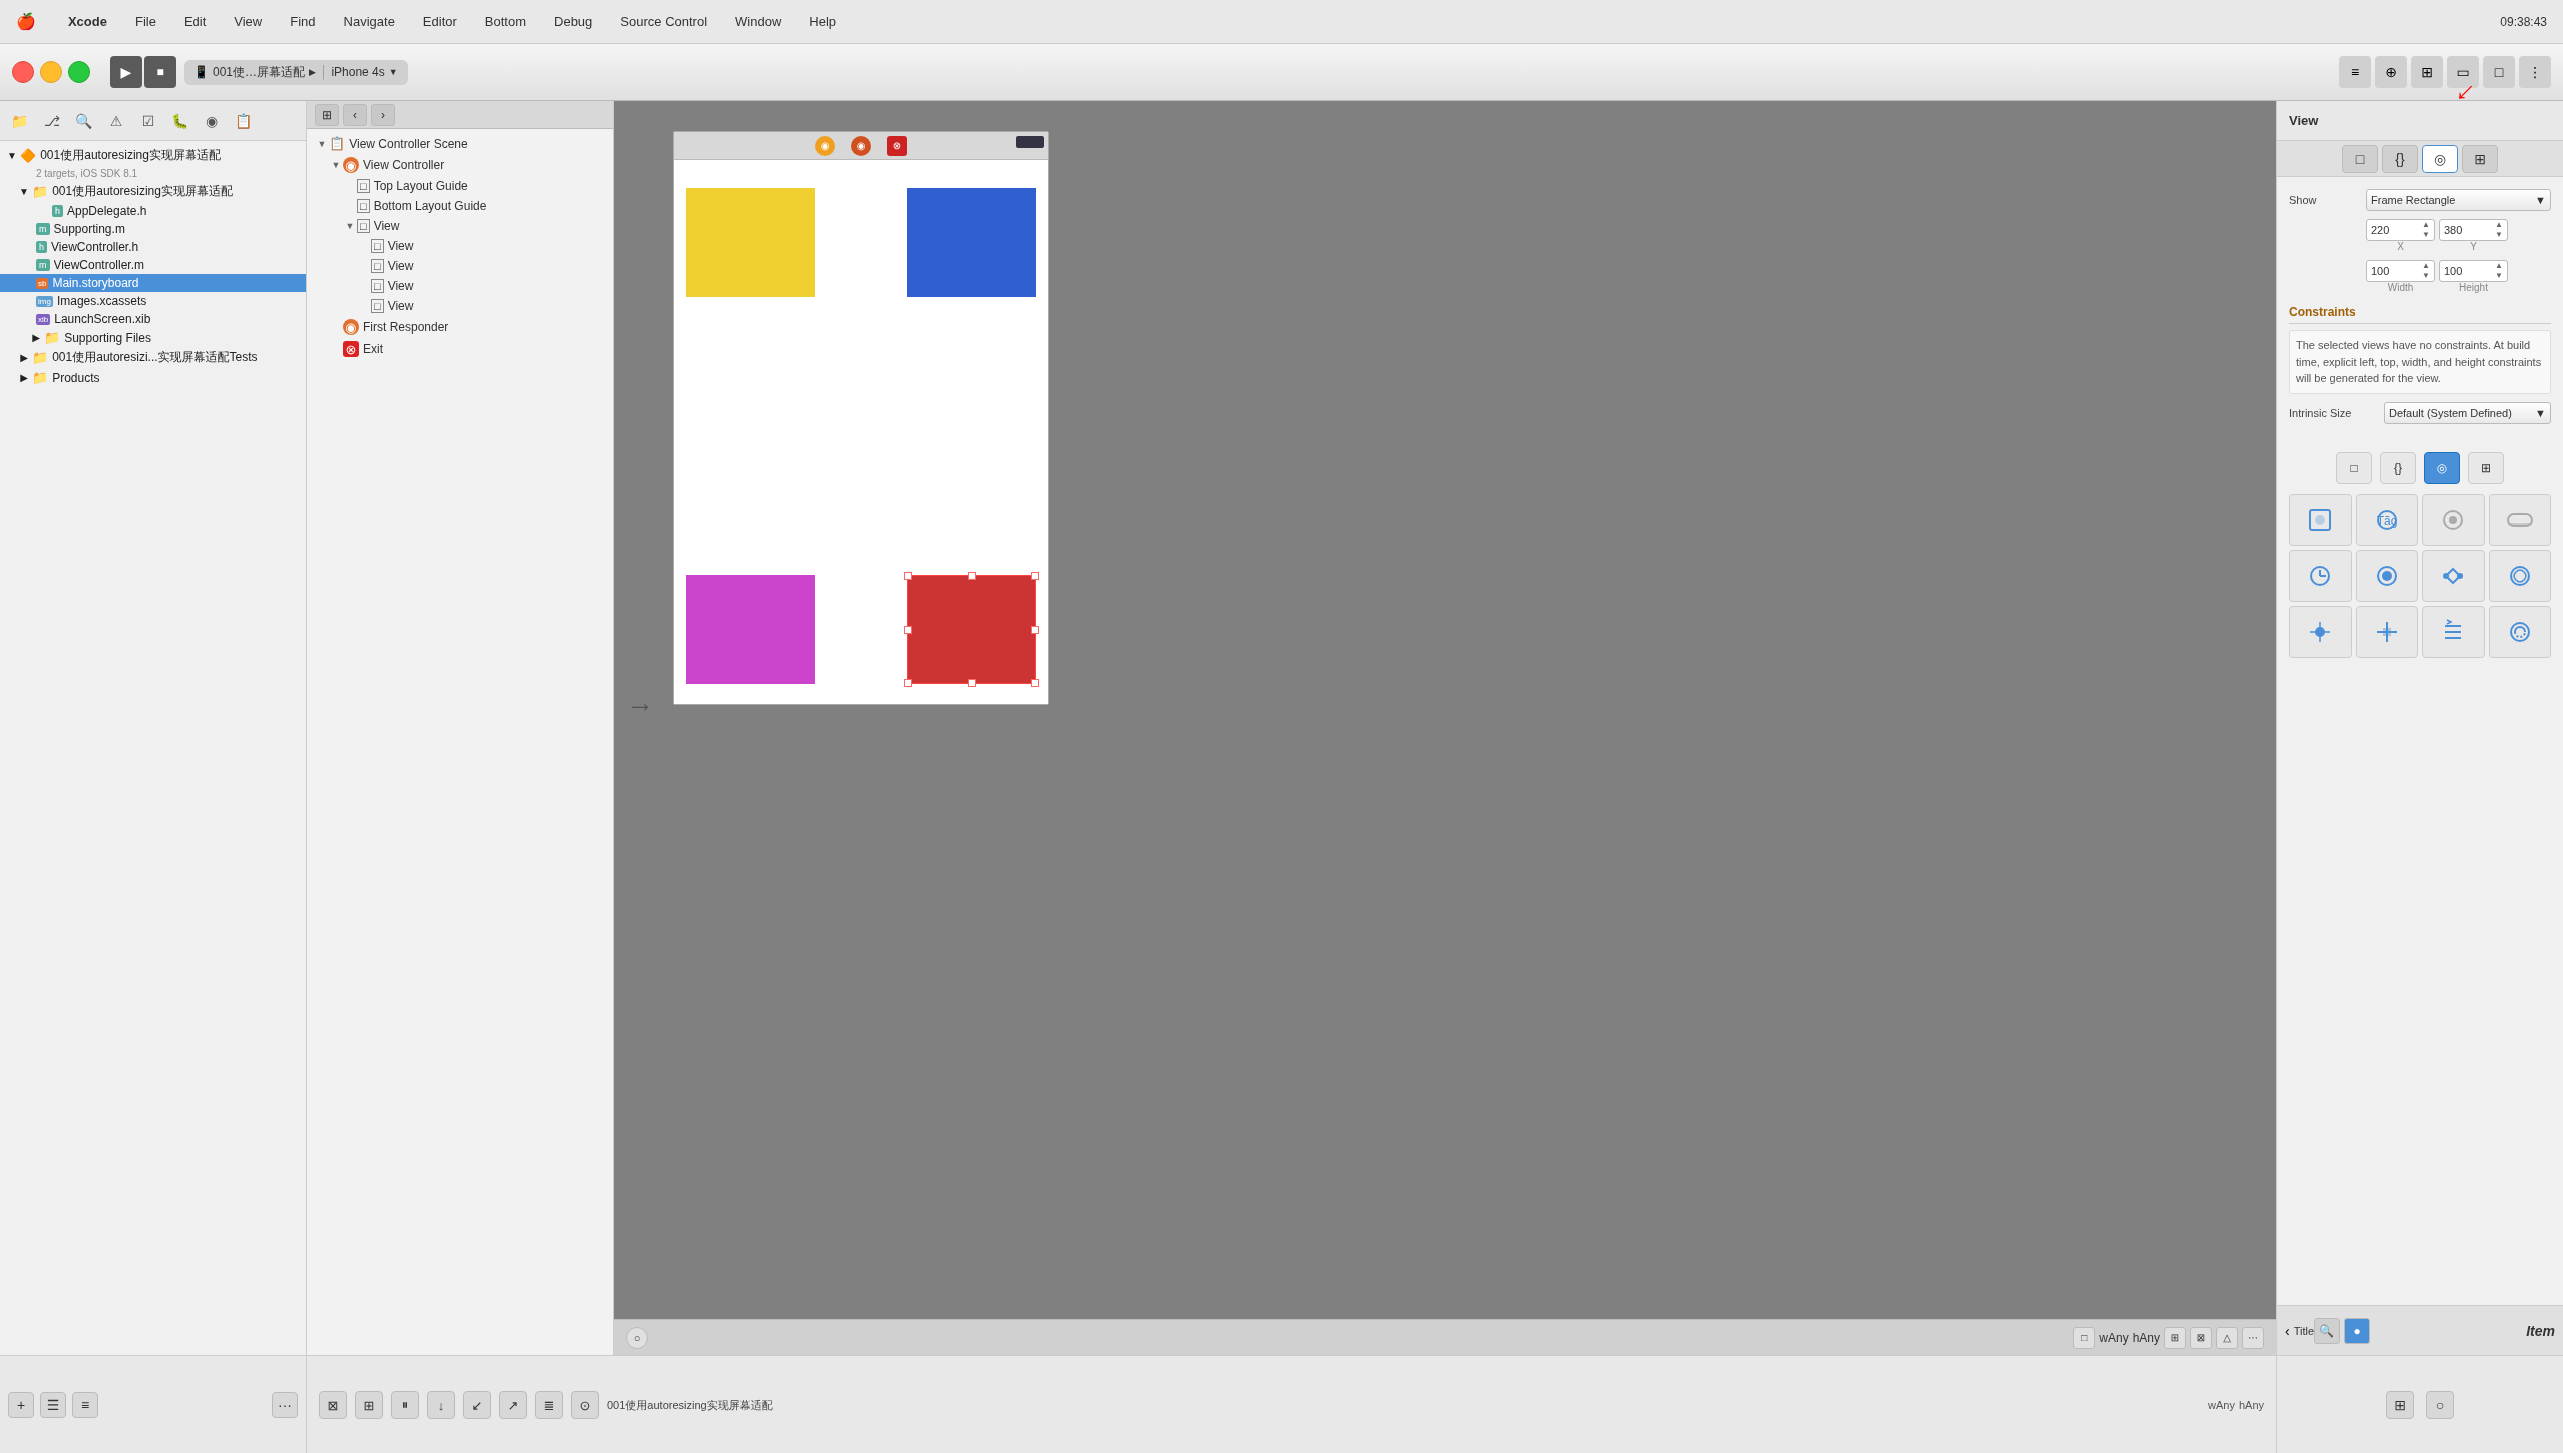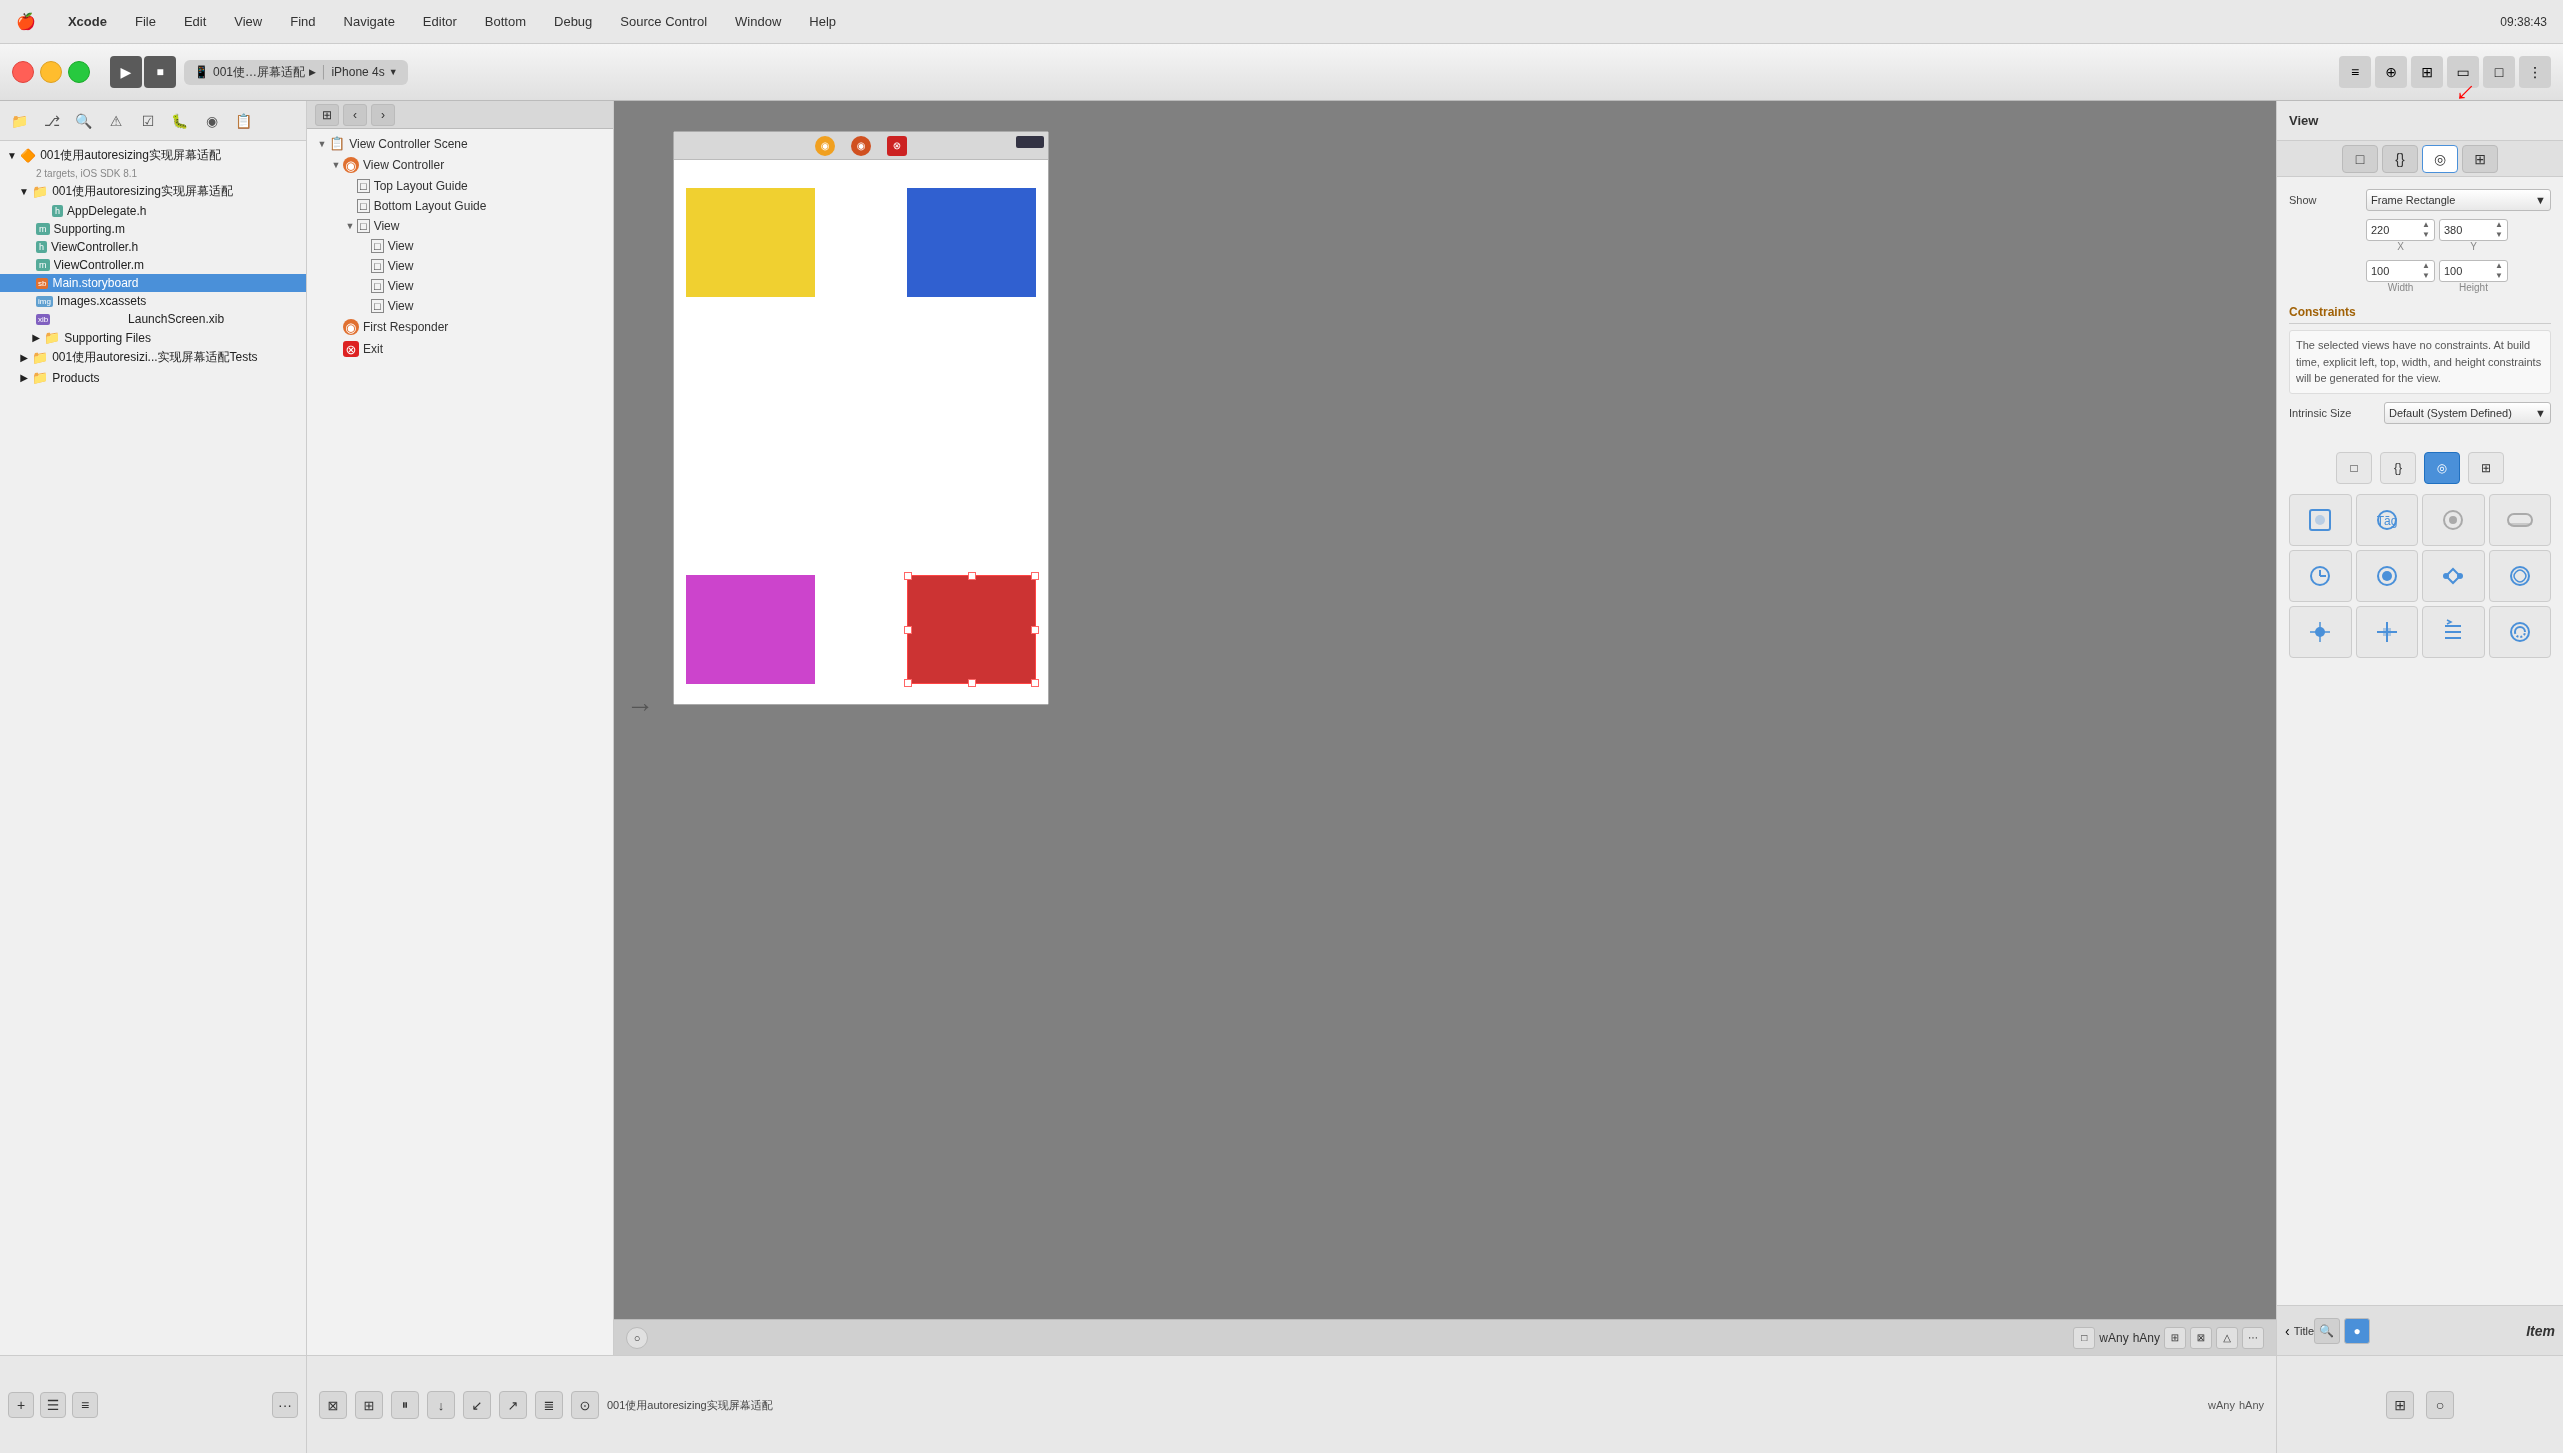--- a/index.html
+++ b/index.html
@@ -467,21 +467,21 @@
         <span class="label">ViewController.m</span>
       </div>
       <div class="nav-item selected" style="padding-left: 36px;">
         <span class="icon" style="background:#e07030; color:white; font-size:8px; padding:1px 2px; border-radius:2px; margin-right:4px;">sb</span>
         <span class="label">Main.storyboard</span>
       </div>
       <div class="nav-item" style="padding-left: 36px;">
         <span class="icon" style="background:#60a0d0; color:white; font-size:8px; padding:1px 2px; border-radius:2px; margin-right:4px;">img</span>
         <span class="label">Images.xcassets</span>
       </div>
-      <div class="nav-item" style="padding-left: 36px; text-align: center;">
+      <div class="nav-item" style="padding-left: 36px;">
         <span class="icon" style="background:#8060c0; color:white; font-size:8px; padding:1px 2px; border-radius:2px; margin-right:4px;">xib</span>
         <span class="label">LaunchScreen.xib</span>
       </div>
       <div class="nav-item" style="padding-left: 28px;">
         <span class="arrow">▶</span>
         <span class="icon">📁</span>
         <span class="label">Supporting Files</span>
       </div>
       <div class="nav-item" style="padding-left: 16px;">
         <span class="arrow">▶</span>

